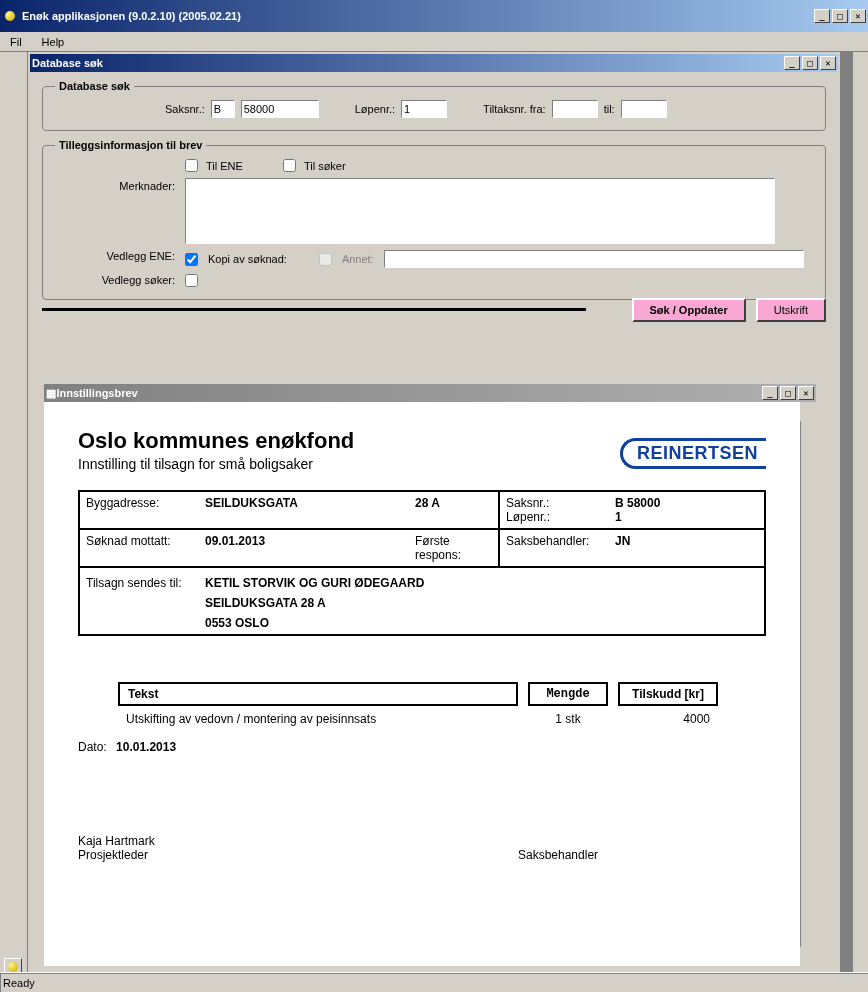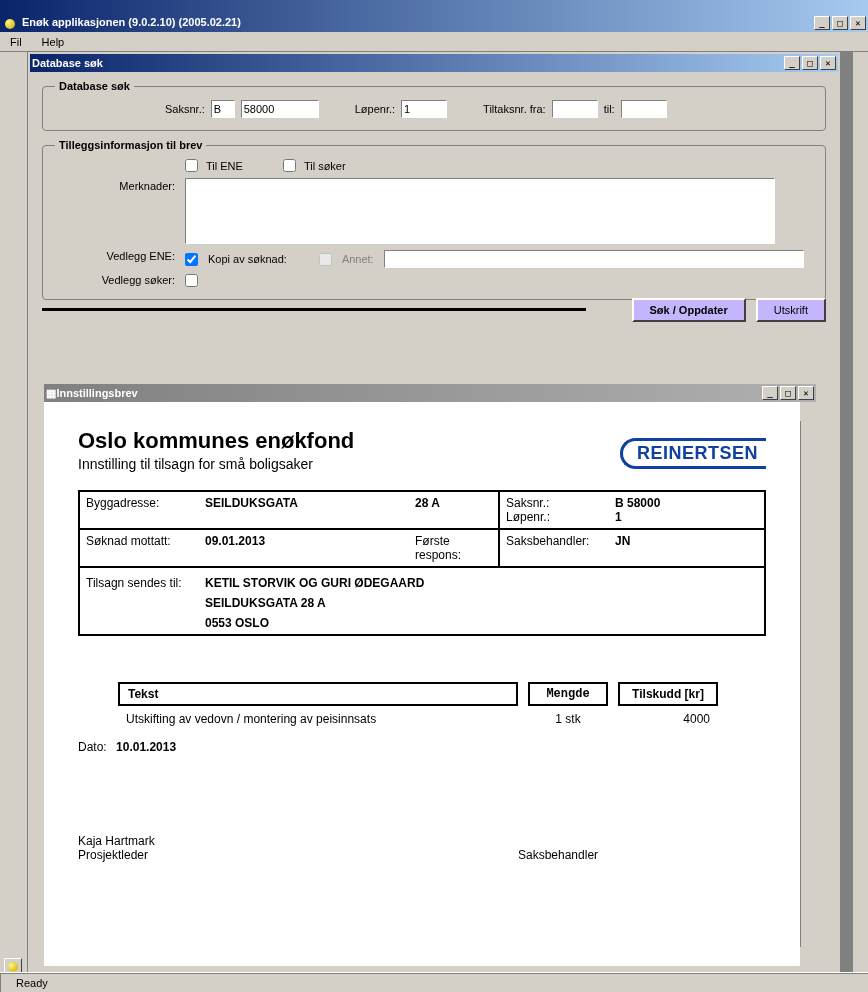--- a/index.html
+++ b/index.html
@@ -10,21 +10,21 @@
     width: 868px;
     height: 992px;
     overflow: hidden;
     position: relative;
   }
   .titlebar {
     background: linear-gradient(to right, #0a246a, #a6caf0);
     color: white;
     height: 19px;
     display: flex;
-    align-items: flex-start;
+    align-items: center;
     padding: 16px 2px;
     font-weight: bold;
   }
   .titlebar .icon { width: 16px; height: 16px; margin-right: 4px; display:flex; align-items:center; justify-content:center;}
   .titlebar .title { flex: 1; font-size: 11px; }
   .win-btns { display: flex; gap: 0; }
   .win-btn {
     width: 16px; height: 14px;
     background: #d4d0c8;
     border: 1px solid;
@@ -102,21 +102,21 @@
     border: 1px solid;
     border-color: #808080 #fff #fff #808080;
     padding: 2px;
     background: white;
     resize: none;
   }
   .cb { margin: 0; }
   .graylabel { color: #808080; }
 
   .btn {
-    background: #c4b5fd;
+    background: #f9a8d4;
     border: 2px solid;
     border-color: #fff #404040 #404040 #fff;
     padding: 4px 16px;
     font-family: inherit;
     font-size: 11px;
   }
 
   .hr-thick { border-top: 3px solid black; margin: 6px 0;}
 
   
@@ -157,21 +157,21 @@
   .line-items { margin-top: 28px; }
   .li-head { display:flex; gap: 10px; margin-top: 46px;}
   .li-box { border: 2px solid black; padding: 3px 8px; font-weight: bold; font-size: 12px;}
   .li-row { display:flex; gap: 10px; margin-top: 6px; font-size:12px;}
 
   .statusbar {
     position:absolute; bottom:0; left:0; right:0;
     height: 20px;
     background: #d4d0c8;
     border-top: 1px solid #fff;
-    padding: 2px 16px;
+    padding: 2px 3px;
     font-size: 11px;
     display:flex; align-items:center;
     box-shadow: inset 1px 1px 0 #808080;
   }
   .bulb {
     width:10px; height:10px; background: radial-gradient(circle at 30% 30%, #fffa80, #d0a000);
     border-radius: 50%;
   }
   .scrollbar-v {
     position:absolute; right:0; top:19px; bottom:19px; width:16px; background:#d4d0c8;

